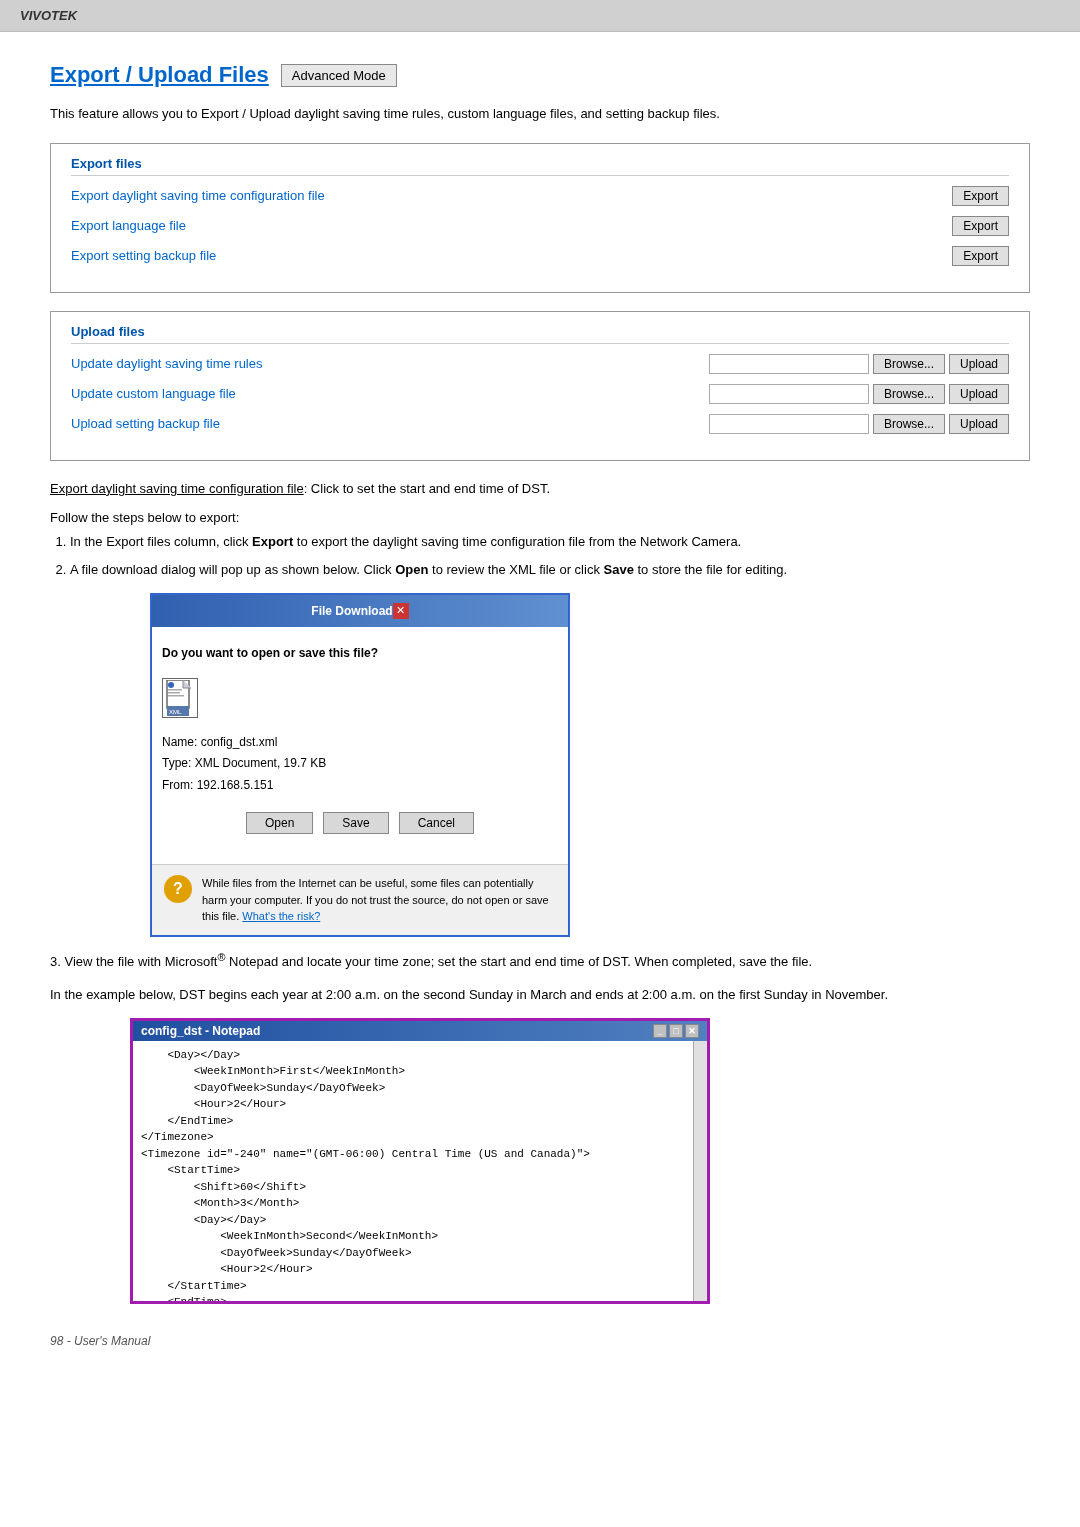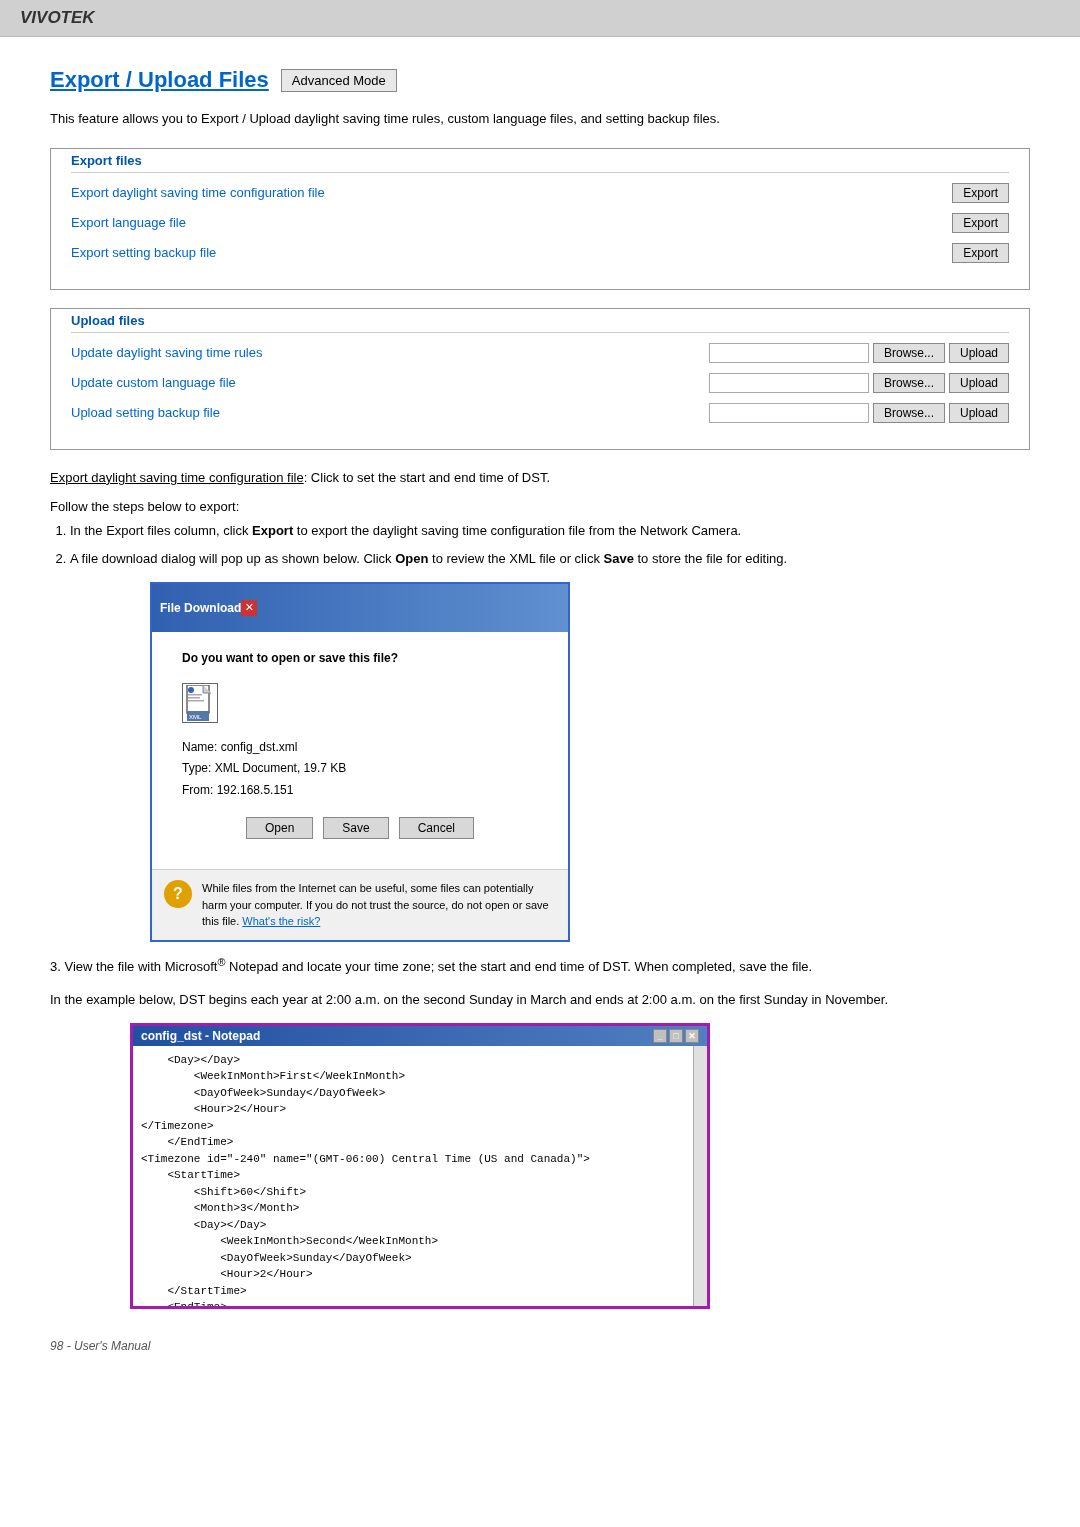--- a/index.html
+++ b/index.html
@@ -10,21 +10,21 @@
       color: #000;
       width: 1080px;
       min-height: 1527px;
       padding: 0;
     }
     .top-bar {
       background: #d0d0d0;
       padding: 8px 20px;
       font-style: italic;
       font-weight: bold;
-      font-size: 17px;
+      font-size: 13px;
       color: #333;
       border-bottom: 1px solid #bbb;
     }
     .main-content {
       padding: 30px 50px 40px 50px;
     }
     .page-header {
       display: flex;
       align-items: center;
       gap: 12px;
@@ -44,21 +44,21 @@
       cursor: pointer;
     }
     .description {
       font-size: 13px;
       line-height: 1.6;
       margin-bottom: 18px;
       color: #000;
     }
     .fieldset-box {
       border: 1px solid #999;
-      padding: 4px 20px 16px 20px;
+      padding: 12px 20px 16px 20px;
       margin-bottom: 18px;
     }
     .fieldset-legend {
       font-size: 13px;
       font-weight: bold;
       color: #0055aa;
       padding: 0 6px;
       margin-left: -6px;
     }
     .file-row {
@@ -115,42 +115,42 @@
     .dialog-screenshot {
       border: 2px solid #3366cc;
       background: #e8ecf0;
       width: 420px;
       margin: 12px 0 12px 80px;
       font-size: 12px;
     }
     .dialog-titlebar {
       background: linear-gradient(to right, #3060b0, #6090d0);
       color: #fff;
-      padding: 14px 8px;
-      display: flex;
-      justify-content: flex-start;
+      padding: 6px 8px;
+      display: flex;
+      justify-content: center;
       align-items: center;
       font-size: 12px;
       font-weight: bold;
     }
     .dialog-close-btn {
       background: #cc3333;
       color: #fff;
       border: none;
       width: 16px;
       height: 16px;
       font-size: 11px;
       cursor: pointer;
       display: flex;
       align-items: center;
       justify-content: center;
     }
     .dialog-body {
       background: #fff;
-      padding: 16px 30px;
+      padding: 16px 10px;
     }
     .dialog-question {
       font-size: 12px;
       font-weight: bold;
       margin-bottom: 14px;
     }
     .dialog-file-info {
       display: flex;
       gap: 14px;
       align-items: flex-start;
@@ -438,22 +438,22 @@
         <div class="notepad-win-btn">_</div>
         <div class="notepad-win-btn">□</div>
         <div class="notepad-win-btn">✕</div>
       </div>
     </div>
     <div class="notepad-content">
       <div>&nbsp;&nbsp;&nbsp;&nbsp;&lt;Day&gt;&lt;/Day&gt;</div>
       <div>&nbsp;&nbsp;&nbsp;&nbsp;&nbsp;&nbsp;&nbsp;&nbsp;&lt;WeekInMonth&gt;First&lt;/WeekInMonth&gt;</div>
       <div>&nbsp;&nbsp;&nbsp;&nbsp;&nbsp;&nbsp;&nbsp;&nbsp;&lt;DayOfWeek&gt;Sunday&lt;/DayOfWeek&gt;</div>
       <div>&nbsp;&nbsp;&nbsp;&nbsp;&nbsp;&nbsp;&nbsp;&nbsp;&lt;Hour&gt;2&lt;/Hour&gt;</div>
+      <div>&nbsp;&nbsp;&nbsp;&nbsp;&lt;/EndTime&gt;</div>
       <div>&lt;/Timezone&gt;</div>
-      <div>&nbsp;&nbsp;&nbsp;&nbsp;&lt;/EndTime&gt;</div>
       <div>&lt;Timezone id="-240" name="(GMT-06:00) Central Time (US and Canada)"&gt;</div>
       <div>&nbsp;&nbsp;&nbsp;&nbsp;&lt;StartTime&gt;</div>
       <div>&nbsp;&nbsp;&nbsp;&nbsp;&nbsp;&nbsp;&nbsp;&nbsp;&lt;Shift&gt;60&lt;/Shift&gt;</div>
       <div>&nbsp;&nbsp;&nbsp;&nbsp;&nbsp;&nbsp;&nbsp;&nbsp;&lt;Month&gt;3&lt;/Month&gt;</div>
       <div>&nbsp;&nbsp;&nbsp;&nbsp;&nbsp;&nbsp;&nbsp;&nbsp;&lt;Day&gt;&lt;/Day&gt;</div>
       <div>&nbsp;&nbsp;&nbsp;&nbsp;&nbsp;&nbsp;&nbsp;&nbsp;&nbsp;&nbsp;&nbsp;&nbsp;&lt;WeekInMonth&gt;Second&lt;/WeekInMonth&gt;</div>
       <div>&nbsp;&nbsp;&nbsp;&nbsp;&nbsp;&nbsp;&nbsp;&nbsp;&nbsp;&nbsp;&nbsp;&nbsp;&lt;DayOfWeek&gt;Sunday&lt;/DayOfWeek&gt;</div>
       <div>&nbsp;&nbsp;&nbsp;&nbsp;&nbsp;&nbsp;&nbsp;&nbsp;&nbsp;&nbsp;&nbsp;&nbsp;&lt;Hour&gt;2&lt;/Hour&gt;</div>
       <div>&nbsp;&nbsp;&nbsp;&nbsp;&lt;/StartTime&gt;</div>
       <div>&nbsp;&nbsp;&nbsp;&nbsp;&lt;EndTime&gt;</div>

